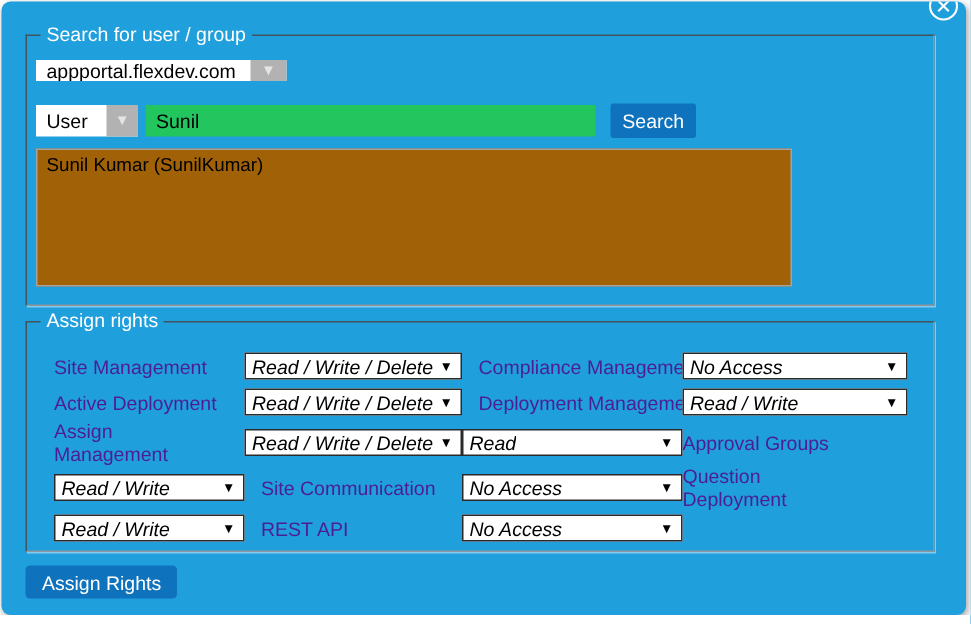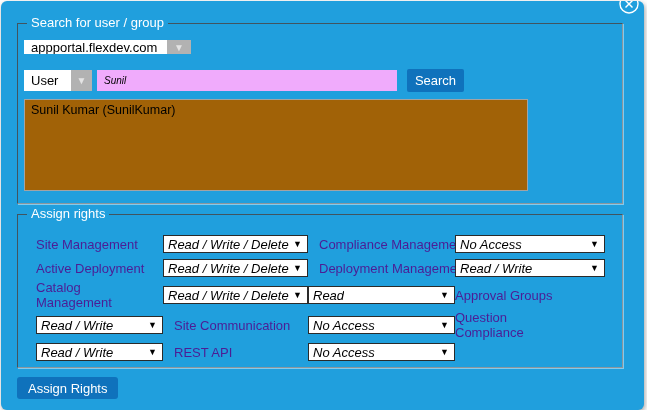--- a/index.html
+++ b/index.html
@@ -33,23 +33,22 @@
   .combo .combo-btn{
     width:24px;flex:0 0 24px;background:#b2b2b2;display:flex;
     align-items:center;justify-content:center;color:#e4e4e4;font-size:10px;
   }
   #domain-combo{left:6px;top:16px;width:167px;height:14px;}
   #type-combo{left:6px;top:46px;width:68px;height:21px;}
   #type-combo .combo-btn{width:21px;flex-basis:21px;}
 
   #search-input{
     position:absolute;left:79px;top:46px;width:300px;height:21px;
-    border:none;outline:none;background:#f0abfc;font-size:10px;color:#000;
+    border:none;outline:none;background:#22c55e;font-size:13px;color:#000;
     padding:0 0 0 7px;
-    font-style:italic;
   }
   .btn{
     background:#0f72bc;color:#ffffff;border:none;border-radius:2px;
     font-size:13px;display:flex;align-items:center;justify-content:center;
     cursor:default;
   }
   #search-button{position:absolute;left:389px;top:45px;width:57px;height:23px;}
 
   #results-list{
     position:absolute;left:6px;top:75px;width:504px;height:92px;
@@ -135,42 +134,42 @@
       <div class="sel">
         <span class="sel-value">Read / Write / Delete</span>
         <span class="sel-arrow">▼</span>
       </div>
       <div class="r-label rightcol">Deployment Management</div>
       <div class="sel">
         <span class="sel-value">Read / Write</span>
         <span class="sel-arrow">▼</span>
       </div>
 
-      <div class="r-label left">Catalog Management</div>
+      <div class="r-label left">Assign Management</div>
       <div class="sel">
         <span class="sel-value">Read / Write / Delete</span>
         <span class="sel-arrow">▼</span>
       </div>
       <div class="sel">
         <span class="sel-value">Read</span>
         <span class="sel-arrow">▼</span>
       </div>
 
       <div class="r-label left">Approval Groups</div>
       <div class="sel">
         <span class="sel-value">Read / Write</span>
         <span class="sel-arrow">▼</span>
       </div>
       <div class="r-label rightcol">Site Communication</div>
       <div class="sel">
         <span class="sel-value">No Access</span>
         <span class="sel-arrow">▼</span>
       </div>
 
-      <div class="r-label left" style="max-width:92px;">Question Compliance</div>
+      <div class="r-label left" style="max-width:92px;">Question Deployment</div>
       <div class="sel">
         <span class="sel-value">Read / Write</span>
         <span class="sel-arrow">▼</span>
       </div>
       <div class="r-label rightcol">REST API</div>
       <div class="sel">
         <span class="sel-value">No Access</span>
         <span class="sel-arrow">▼</span>
       </div>
 

